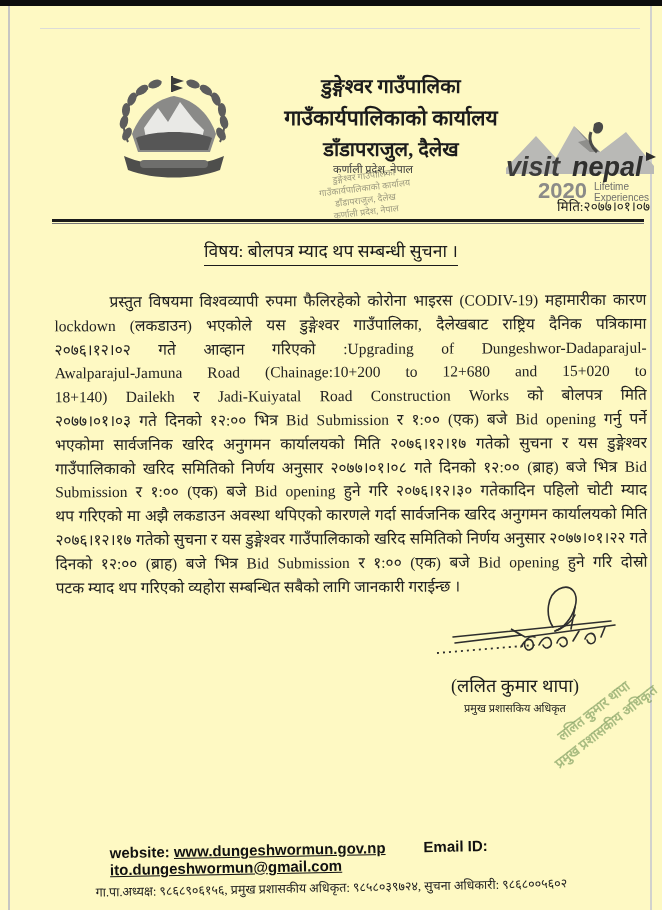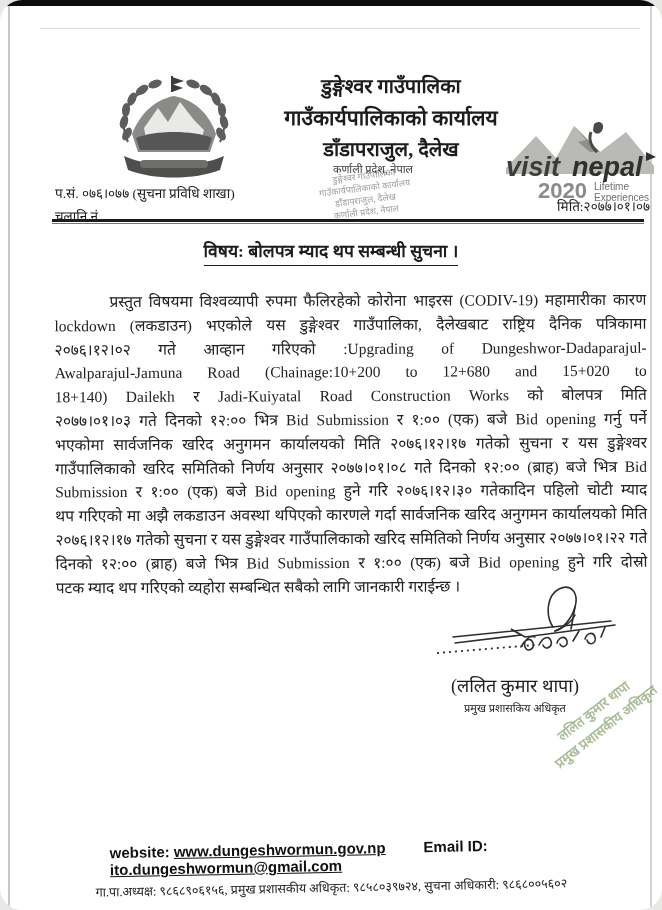--- a/index.html
+++ b/index.html
@@ -1,17 +1,17 @@
 <!DOCTYPE html>
 <html><head>
 <meta charset="utf-8">
 <style>
   html,body{margin:0;padding:0;background:#e8e8e6;}
-  .scan{position:relative;width:662px;height:910px;background:#ffffff;overflow:hidden;
-        font-family:"Liberation Serif","DejaVu Serif",serif;color:#1c1c1c;border-radius:22px;}
+  .scan{position:relative;width:662px;height:910px;background:#fef9c3;overflow:hidden;
+        font-family:"Liberation Serif","DejaVu Serif",serif;color:#1c1c1c;}
   .edge-top{position:absolute;left:0;top:0;width:662px;height:6px;background:#0d0d0d;}
   .edge-left{position:absolute;left:8px;top:6px;width:2px;height:904px;background:#c7c7c3;}
   .edge-right{position:absolute;left:650px;top:6px;width:2px;height:904px;background:#d2d2ce;}
   .edge-top2{position:absolute;left:40px;top:28px;width:600px;height:1px;background:#dcdcd8;}
 
   
   .emblem{position:absolute;left:110px;top:72px;width:128px;height:115px;}
   .org-block{position:absolute;left:238px;top:74px;width:306px;text-align:center;line-height:1.25;}
   .org-line1{font-size:20px;font-weight:bold;}
   .org-line2{font-size:21px;font-weight:bold;margin-top:6px;}
@@ -20,21 +20,21 @@
   .round-stamp{position:absolute;left:296px;top:170px;width:140px;height:75px;opacity:.55;transform:rotate(-4deg);}
   .round-stamp div{font-size:9px;color:#4a4a46;text-align:center;line-height:1.35;transform:rotate(-3deg);}
   .visitnepal{position:absolute;left:498px;top:118px;width:160px;height:102px;}
   .refs{position:absolute;left:55px;top:183px;font-size:13.5px;line-height:1.7;}
   .date-line{position:absolute;left:430px;top:197px;width:220px;text-align:right;font-size:13.5px;}
   .hrule{position:absolute;left:52px;top:219px;width:592px;height:3px;background:#1b1b1b;}
   .hrule2{position:absolute;left:52px;top:223px;width:592px;height:1px;background:#777;}
 
   
   .subject-wrap{position:absolute;left:0;top:238px;width:662px;text-align:center;}
-  .subject{display:inline-block;font-size:17.5px;font-weight:bold;border-bottom:1.5px solid #1c1c1c;padding-bottom:3px;}
+  .subject{display:inline-block;font-size:17.5px;font-weight:normal;border-bottom:1.5px solid #1c1c1c;padding-bottom:3px;}
 
   
   .body{position:absolute;left:55px;top:289px;width:592px;font-size:15.5px;transform:rotate(-0.25deg);}
   .body-line{height:23.8px;line-height:23.8px;text-align:justify;text-align-last:justify;white-space:normal;
              overflow:hidden;color:#222;}
   .body-line.first{text-indent:55px;}
   .body-line.last{text-align-last:left;}
 
   
   .sig-art{position:absolute;left:425px;top:585px;width:215px;height:85px;}
@@ -113,24 +113,20 @@
     <path d="M96,6 C100,2 106,4 105,10 C104,16 97,18 95,12 Z" fill="#4a4a48"></path>
     <path d="M93,14 C90,22 94,30 99,34" stroke="#4a4a48" stroke-width="3" fill="none"></path>
     <text x="8" y="58" font-family="Liberation Sans, sans-serif" font-weight="bold" font-style="italic" font-size="27" fill="#3c3c3a">visit</text>
     <text x="74" y="58" font-family="Liberation Sans, sans-serif" font-weight="bold" font-style="italic" font-size="27" fill="#2f2f2d">nepal</text>
     <path d="M148,34 L158,39 L148,43 Z" fill="#2f2f2d"></path>
     <text x="40" y="80" font-family="Liberation Sans, sans-serif" font-weight="bold" font-size="22" fill="#8b8b88">2020</text>
     <text x="96" y="72" font-family="Liberation Sans, sans-serif" font-size="10" fill="#6f6f6c">Lifetime</text>
     <text x="96" y="83" font-family="Liberation Sans, sans-serif" font-size="10" fill="#6f6f6c">Experiences</text>
   </svg>
 
-  <div class="refs">
-    <div>प.सं. ०७६।०७७ (सुचना प्रविधि शाखा)</div>
-    <div>चलानि नं.</div>
-  </div>
   <div class="date-line">मिति:२०७७।०१।०७</div>
 
   <div class="hrule"></div>
   <div class="hrule2"></div>
 
   <div class="subject-wrap">
     <span class="subject">विषय: बोलपत्र म्याद थप सम्बन्धी सुचना ।</span>
   </div>
 
   <div class="body">

